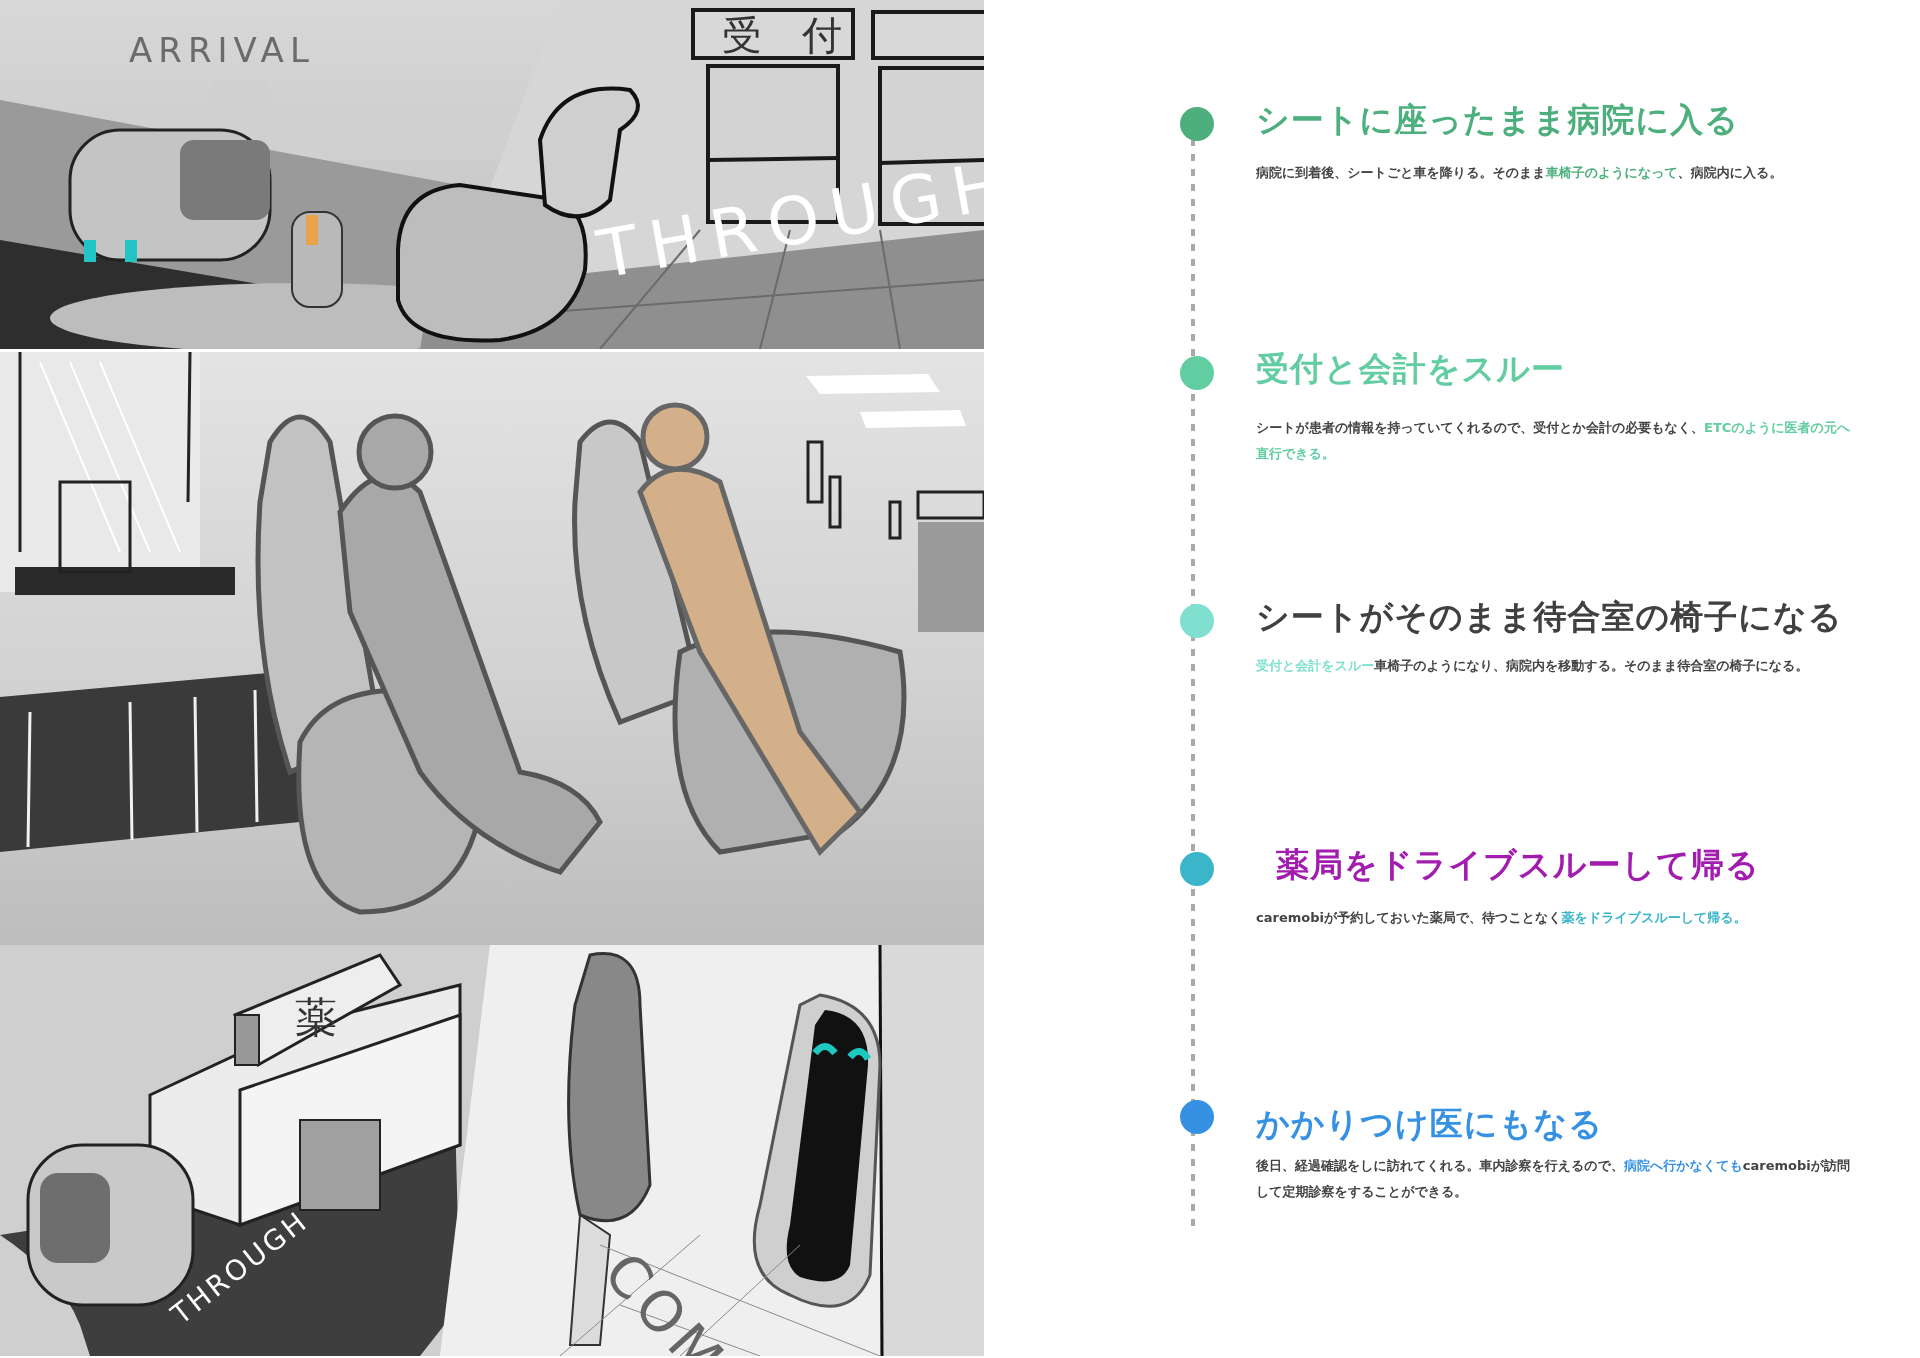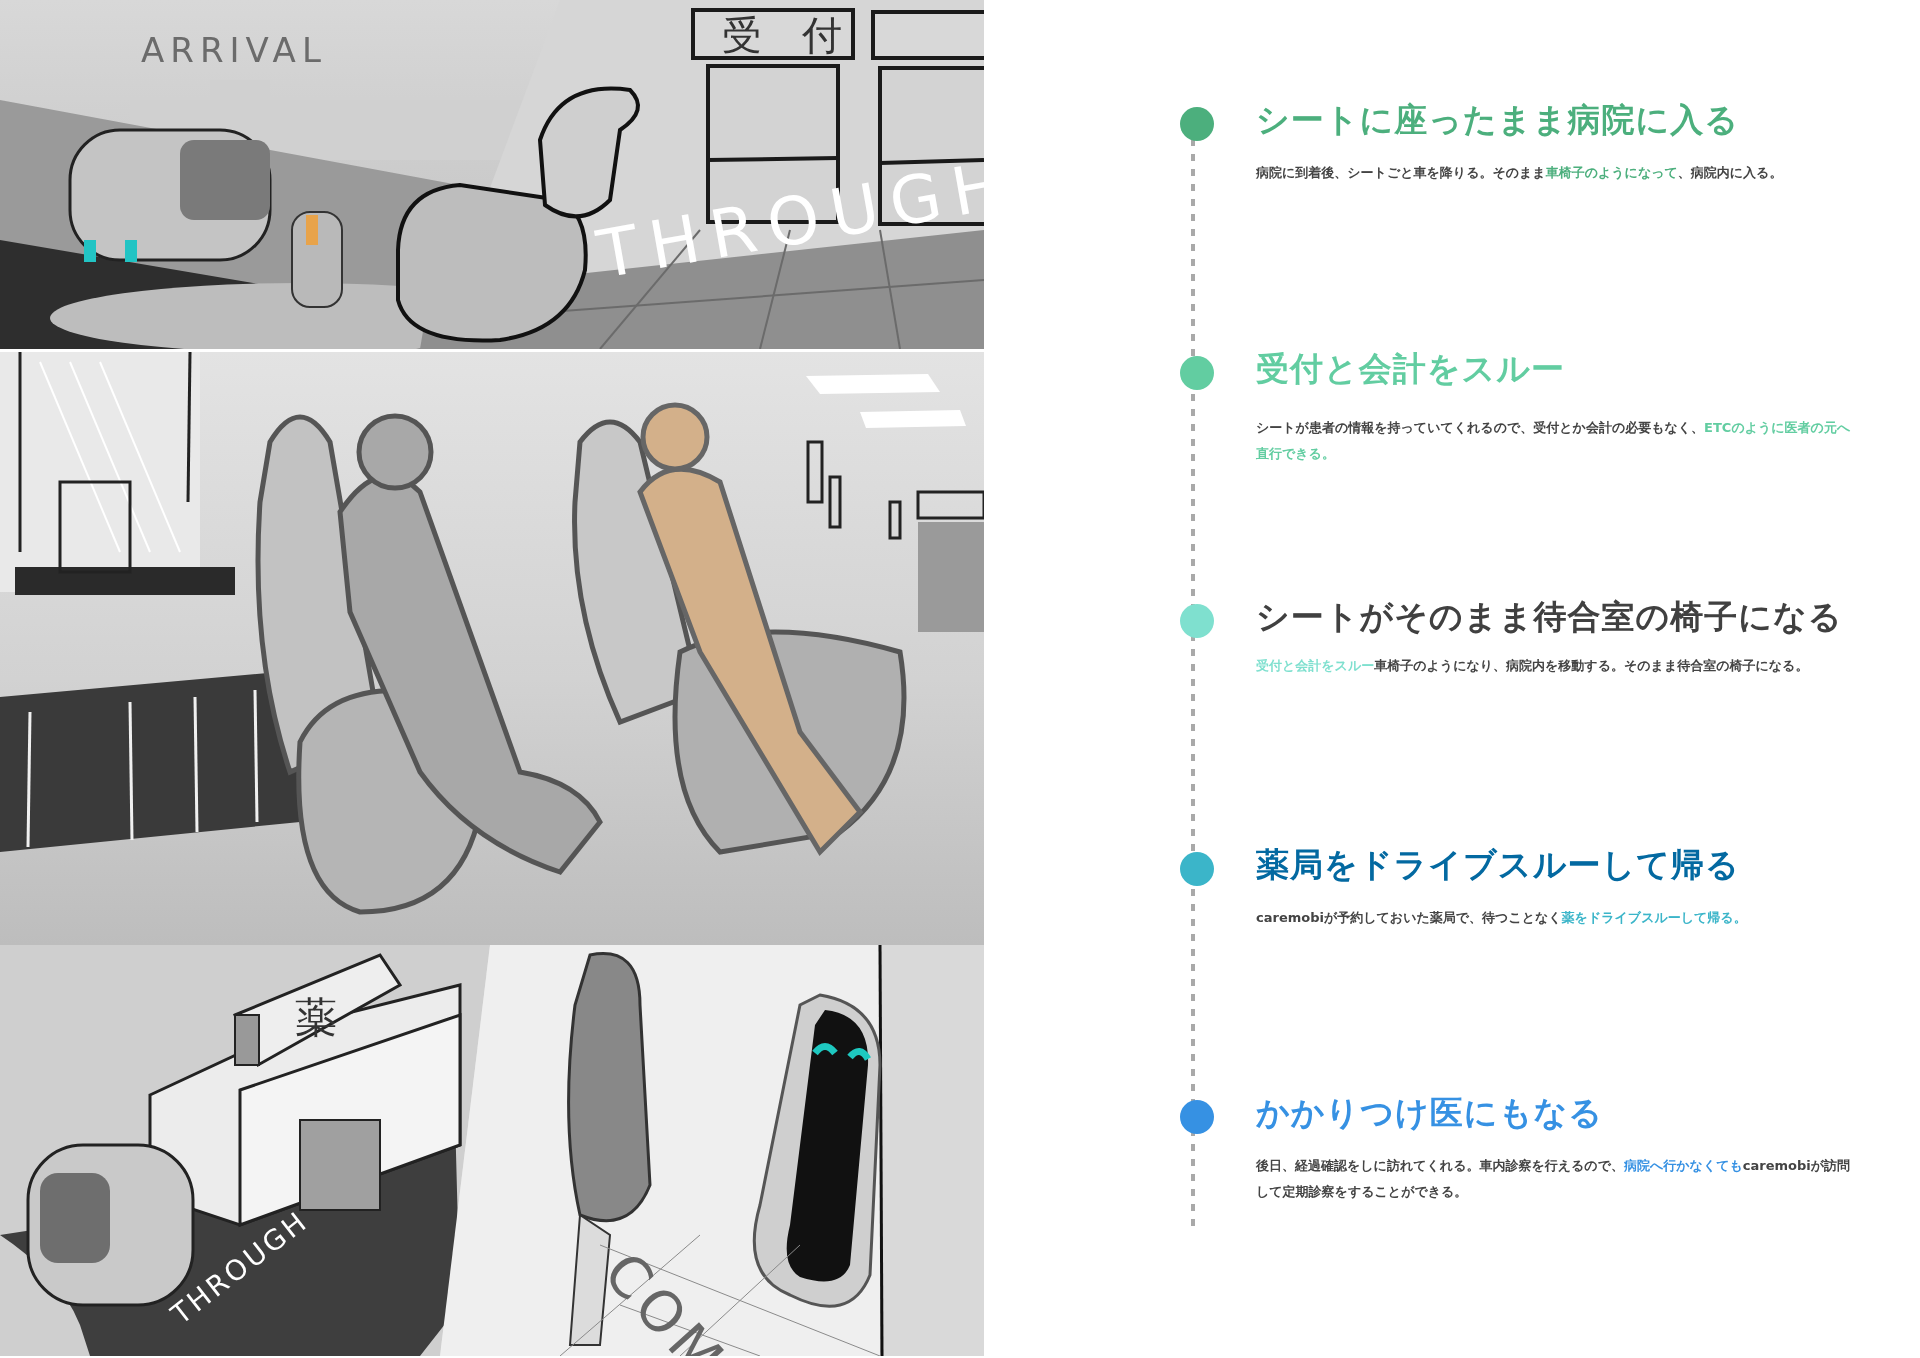--- a/index.html
+++ b/index.html
@@ -3,21 +3,21 @@
 <meta charset="utf-8">
 <style>
   html,body{margin:0;padding:0;}
   body{width:1920px;height:1358px;background:#ffffff;position:relative;overflow:hidden;font-family:"DejaVu Sans",sans-serif;}
   .panel{position:absolute;left:0;width:984px;overflow:hidden;}
   #p1{top:0;height:349px;background:linear-gradient(180deg,#d8d8d8 0%,#c9c9c9 60%,#8e8e8e 100%);}
   #p2{top:352px;height:593px;background:linear-gradient(180deg,#e3e3e3 0%,#d2d2d2 55%,#bdbdbd 100%);}
   #p3{top:945px;height:411px;background:#dcdcdc;}
   svg{position:absolute;left:0;top:0;}
   .label-en{position:absolute;font-family:"DejaVu Sans",sans-serif;letter-spacing:6px;}
-  #arrival{left:141px;top:30px;font-size:34px;color:#6b6b6b;}
+  #arrival{left:129px;top:30px;font-size:34px;color:#6b6b6b;}
   #through1{left:592px;top:218px;font-size:66px;color:#ffffff;transform:rotate(-10deg);transform-origin:left top;letter-spacing:12px;}
   #through2{left:165px;top:1305px;font-size:28px;color:#ffffff;transform:rotate(-38deg);transform-origin:left top;letter-spacing:3px;}
   #come{left:640px;top:1240px;font-size:56px;color:#666;transform:rotate(48deg);transform-origin:left top;letter-spacing:6px;}
   .sign-jp{position:absolute;font-family:"DejaVu Sans",sans-serif;color:#333;font-size:40px;}
 
   .timeline{position:absolute;left:1180px;top:0;width:740px;height:1358px;}
   .tl-line{position:absolute;left:11px;top:124px;height:1108px;width:4px;
     background:repeating-linear-gradient(180deg,#a9a9a9 0 7px,transparent 7px 15px);}
   .item{position:absolute;left:0;width:700px;}
   .dot{position:absolute;left:0;width:34px;height:34px;border-radius:50%;top:-17px;}
@@ -171,22 +171,22 @@
   </div>
 
   <div class="item" style="top:621px;">
     <div class="dot" style="background:#7fe0cf;"></div>
     <div class="title" style="color:#404040;">シートがそのまま待合室の椅子になる</div>
     <div class="desc" style="top:34px;line-height:22px;"><span style="color:#7fe0cf;">受付と会計をスルー</span><span>車椅子のようになり、病院内を移動する。そのまま待合室の椅子になる。</span></div>
   </div>
 
   <div class="item" style="top:869px;">
     <div class="dot" style="background:#3bb5c9;"></div>
-    <div class="title" style="color:#0369a1;">薬局をドライブスルーして帰る</div>
+    <div class="title" style="color:#a21caf;margin-left:20px;">薬局をドライブスルーして帰る</div>
     <div class="desc"><span>caremobiが予約しておいた薬局で、待つことなく</span><span style="color:#3bb5c9;">薬をドライブスルーして帰る。</span></div>
   </div>
 
   <div class="item" style="top:1117px;">
     <div class="dot" style="background:#3691e3;"></div>
-    <div class="title" style="color:#3691e3;">かかりつけ医にもなる</div>
+    <div class="title" style="color:#3691e3;margin-top:11px;">かかりつけ医にもなる</div>
     <div class="desc"><span>後日、経過確認をしに訪れてくれる。車内診察を行えるので、</span><span style="color:#3691e3;">病院へ行かなくても</span><span>caremobiが訪問して定期診察をすることができる。</span></div>
   </div>
 </div>
 
 </body></html>

